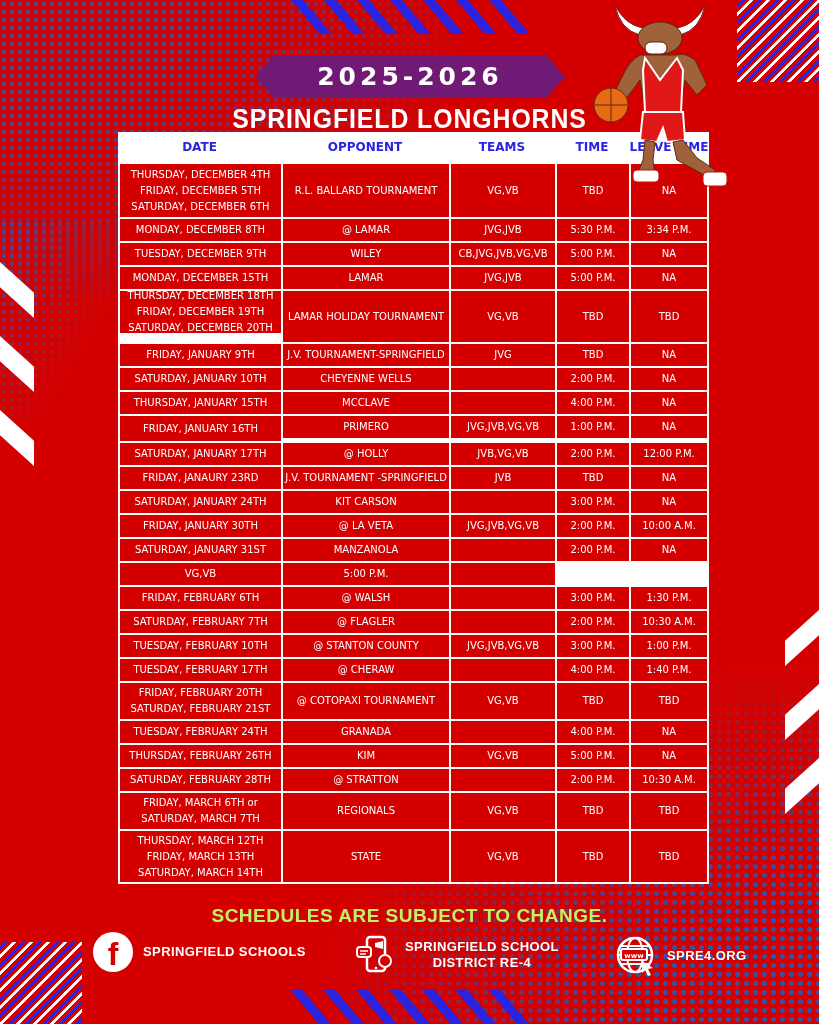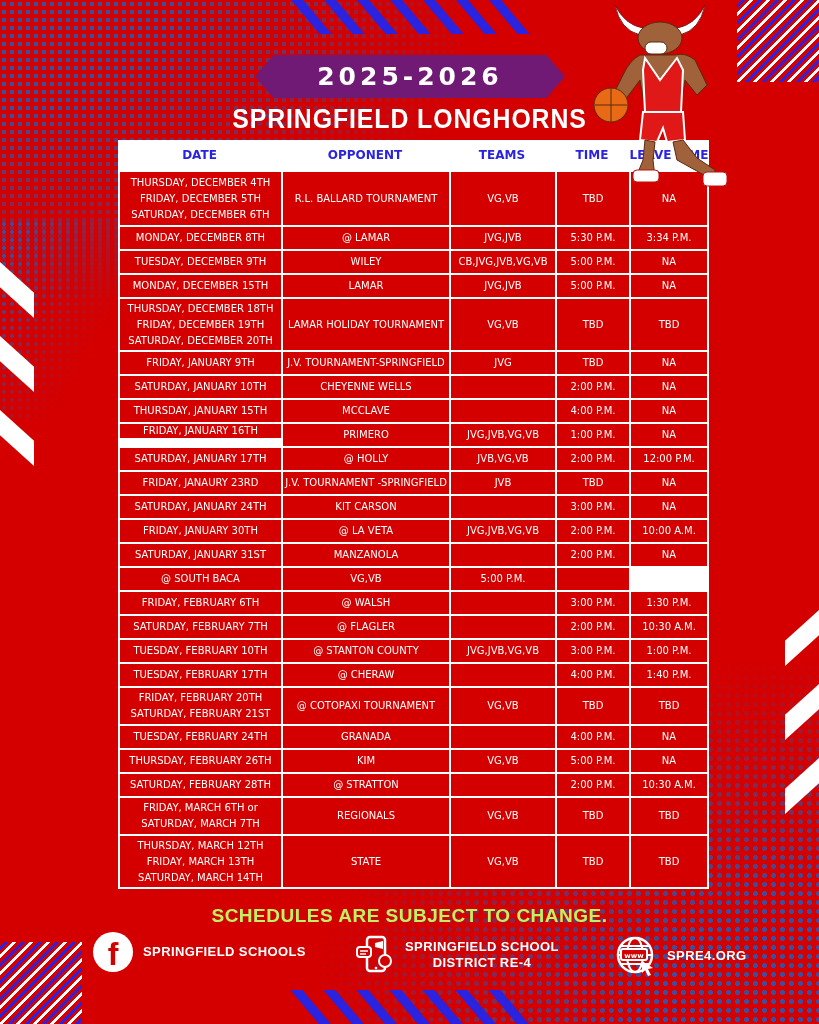--- a/index.html
+++ b/index.html
@@ -63,21 +63,21 @@
     font-size: 25px; letter-spacing: 4px; color: #fff;
   }
   .main-title {
     position: absolute; left: 0; width: 819px; top: 104px; text-align: center;
     font-family: "Liberation Sans", sans-serif; font-weight: bold;
     font-size: 27px; letter-spacing: 1px; color: #fff;
     transform: scaleX(0.92);
   }
 
   .schedule {
-    position: absolute; left: 118px; top: 140px; width: 591px;
+    position: absolute; left: 118px; top: 132px; width: 591px;
     background: #fff;
   }
   .sched-head {
     display: grid; grid-template-columns: 163px 168px 106px 74px 80px;
     height: 30px; align-items: center; background: #fff;
   }
   .sched-head div {
     text-align: center; color: #2a23e0; font-weight: bold; font-size: 12px;
     font-family: "DejaVu Sans", sans-serif;
   }
@@ -190,21 +190,21 @@
         <div class="cell" style="height: 22px;">NA</div>
       </div>
       <div class="sched-row">
         <div class="cell" style="height: 22px;">MONDAY, DECEMBER 15TH</div>
         <div class="cell" style="height: 22px;">LAMAR</div>
         <div class="cell" style="height: 22px;">JVG,JVB</div>
         <div class="cell" style="height: 22px;">5:00 P.M.</div>
         <div class="cell" style="height: 22px;">NA</div>
       </div>
       <div class="sched-row">
-        <div class="cell" style="height: 51px;">THURSDAY, DECEMBER 18TH
+        <div class="cell" style="height: 42px;">THURSDAY, DECEMBER 18TH
 FRIDAY, DECEMBER 19TH
 SATURDAY, DECEMBER 20TH</div>
         <div class="cell" style="height: 51px;">LAMAR HOLIDAY TOURNAMENT</div>
         <div class="cell" style="height: 51px;">VG,VB</div>
         <div class="cell" style="height: 51px;">TBD</div>
         <div class="cell" style="height: 51px;">TBD</div>
       </div>
       <div class="sched-row">
         <div class="cell" style="height: 22px;">FRIDAY, JANUARY 9TH</div>
         <div class="cell" style="height: 22px;">J.V. TOURNAMENT-SPRINGFIELD</div>
@@ -220,21 +220,21 @@
         <div class="cell" style="height: 22px;">NA</div>
       </div>
       <div class="sched-row">
         <div class="cell" style="height: 22px;">THURSDAY, JANUARY 15TH</div>
         <div class="cell" style="height: 22px;">MCCLAVE</div>
         <div class="cell" style="height: 22px;"></div>
         <div class="cell" style="height: 22px;">4:00 P.M.</div>
         <div class="cell" style="height: 22px;">NA</div>
       </div>
       <div class="sched-row">
-        <div class="cell" style="height: 14px;">FRIDAY, JANUARY 16TH</div>
+        <div class="cell" style="height: 25px;">FRIDAY, JANUARY 16TH</div>
         <div class="cell" style="height: 22px;">PRIMERO</div>
         <div class="cell" style="height: 22px;">JVG,JVB,VG,VB</div>
         <div class="cell" style="height: 22px;">1:00 P.M.</div>
         <div class="cell" style="height: 22px;">NA</div>
       </div>
       <div class="sched-row">
         <div class="cell" style="height: 22px;">SATURDAY, JANUARY 17TH</div>
         <div class="cell" style="height: 22px;">@ HOLLY</div>
         <div class="cell" style="height: 22px;">JVB,VG,VB</div>
         <div class="cell" style="height: 22px;">2:00 P.M.</div>
@@ -262,21 +262,20 @@
         <div class="cell" style="height: 22px;">10:00 A.M.</div>
       </div>
       <div class="sched-row">
         <div class="cell" style="height: 22px;">SATURDAY, JANUARY 31ST</div>
         <div class="cell" style="height: 22px;">MANZANOLA</div>
         <div class="cell" style="height: 22px;"></div>
         <div class="cell" style="height: 22px;">2:00 P.M.</div>
         <div class="cell" style="height: 22px;">NA</div>
       </div>
       <div class="sched-row">
-        <div class="cell" style="height: 22px;">@ SOUTH BACA</div>
         <div class="cell" style="height: 22px;">VG,VB</div>
         <div class="cell" style="height: 22px;">5:00 P.M.</div>
         <div class="cell" style="height: 22px;"></div>
       </div>
       <div class="sched-row">
         <div class="cell" style="height: 22px;">FRIDAY, FEBRUARY 6TH</div>
         <div class="cell" style="height: 22px;">@ WALSH</div>
         <div class="cell" style="height: 22px;"></div>
         <div class="cell" style="height: 22px;">3:00 P.M.</div>
         <div class="cell" style="height: 22px;">1:30 P.M.</div>

